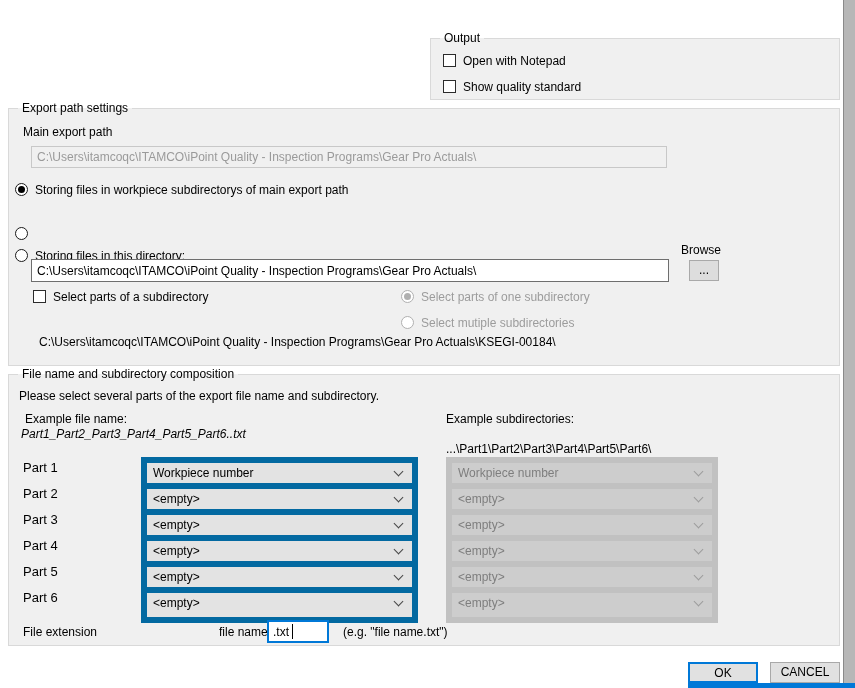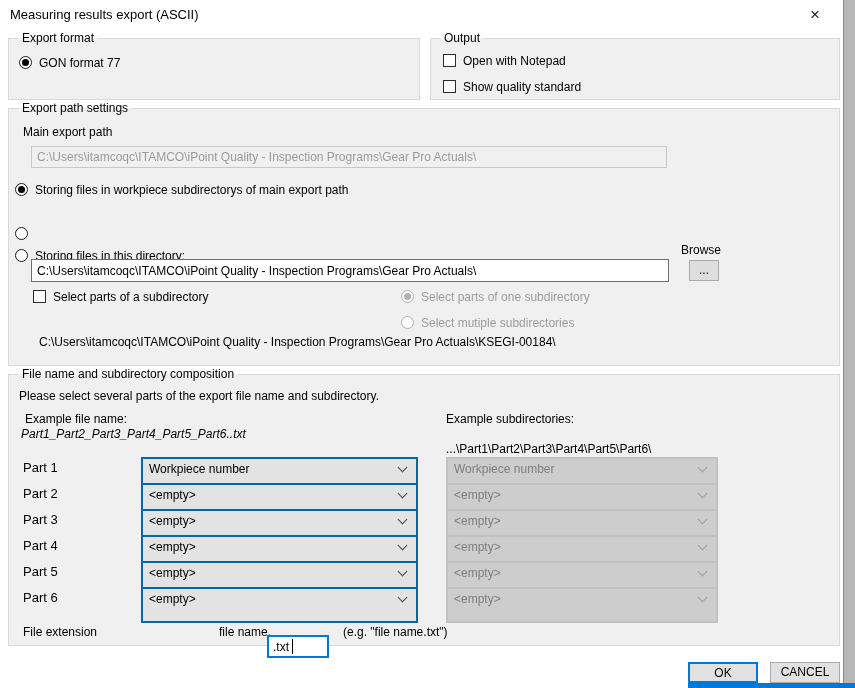--- a/index.html
+++ b/index.html
@@ -36,62 +36,52 @@
 
   
   .path-input { position:absolute; height:22px; background:#f0f0f0; border:1px solid #c8c8c8;
            color:#9a9a9a; font-size:12px; padding:0 5px; }
   .dir-input { position:absolute; height:23px; background:#ffffff; border:1px solid #6e6e6e;
            color:#000; font-size:12px; padding:0 5px; }
   .browse-btn { position:absolute; width:30px; height:21px; background:#ddd; border:1px solid #a9a9a9;
            font-size:12px; text-align:center; line-height:18px; cursor:pointer; }
 
   
-  .combo { position:absolute; height:36px; background:#e3e3e3; border:2px solid #0369a1; cursor:pointer; }
+  .combo { position:absolute; height:36px; background:#e3e3e3; border:6px solid #0369a1; cursor:pointer; }
   .combo-text { position:absolute; left:6px; top:3px; font-size:12px; color:#000; }
   .chev { position:absolute; right:10px; top:5px; width:7px; height:7px;
           border-right:1px solid #474747; border-bottom:1px solid #474747; transform:rotate(45deg); }
   .combo.disabled { background:#cdcdcd; border-color:#c1c1c1; cursor:default; }
   .combo.disabled .combo-text { color:#7e7e7e; }
   .combo.disabled .chev { border-color:#9d9d9d; }
   .part-label { position:absolute; left:14px; font-size:13px; }
 
   
-  .ext-wrap { position:absolute; left:258px; top:245px; width:62px; height:23px;margin-top:15px; }
+  .ext-wrap { position:absolute; left:258px; top:245px; width:62px; height:23px; }
   .ext-input { width:62px; height:23px; border:2px solid #0078d7; background:#fff; color:#000;
            font-size:12px; padding:0 4px; outline:none; }
   .caret { position:absolute; left:25px; top:4px; width:1px; height:15px; background:#000; }
 
   
   .btn { position:absolute; top:662px; width:70px; height:21px; background:#e1e1e1; font-size:12px;
          text-align:center; line-height:18px; cursor:pointer; }
   #ok-btn { left:688px; border:2px solid #0078d7; }
   #cancel-btn { left:770px; border:1px solid #a9a9a9; }
 
   
   .right-strip { position:absolute; left:843px; top:0; width:12px; height:688px;
                  background:#b7b7b7; border-left:1px solid #8a8a8a; }
   .bottom-strip { position:absolute; left:688px; top:683px; width:167px; height:5px; background:#0078d7; z-index:5; }
 </style>
 </head>
 <body>
 
 <div class="stage">
 
-  <div class="titlebar">
-    <span class="title">Measuring results export (ASCII)</span>
-    <span class="close">×</span>
-  </div>
-
-  <div class="gb" id="gb-export-format">
-    <span class="gb-legend">Export format</span>
-    <div class="row" style="left:10px; top:17px;">
-      <span class="radio checked"></span><span>GON format 77</span>
-    </div>
-  </div>
+
 
   <div class="gb" id="gb-output">
     <span class="gb-legend">Output</span>
     <div class="row" style="left:12px; top:15px;">
       <span class="checkbox"></span><span>Open with Notepad</span>
     </div>
     <div class="row" style="left:12px; top:41px;">
       <span class="checkbox"></span><span>Show quality standard</span>
     </div>
   </div>

